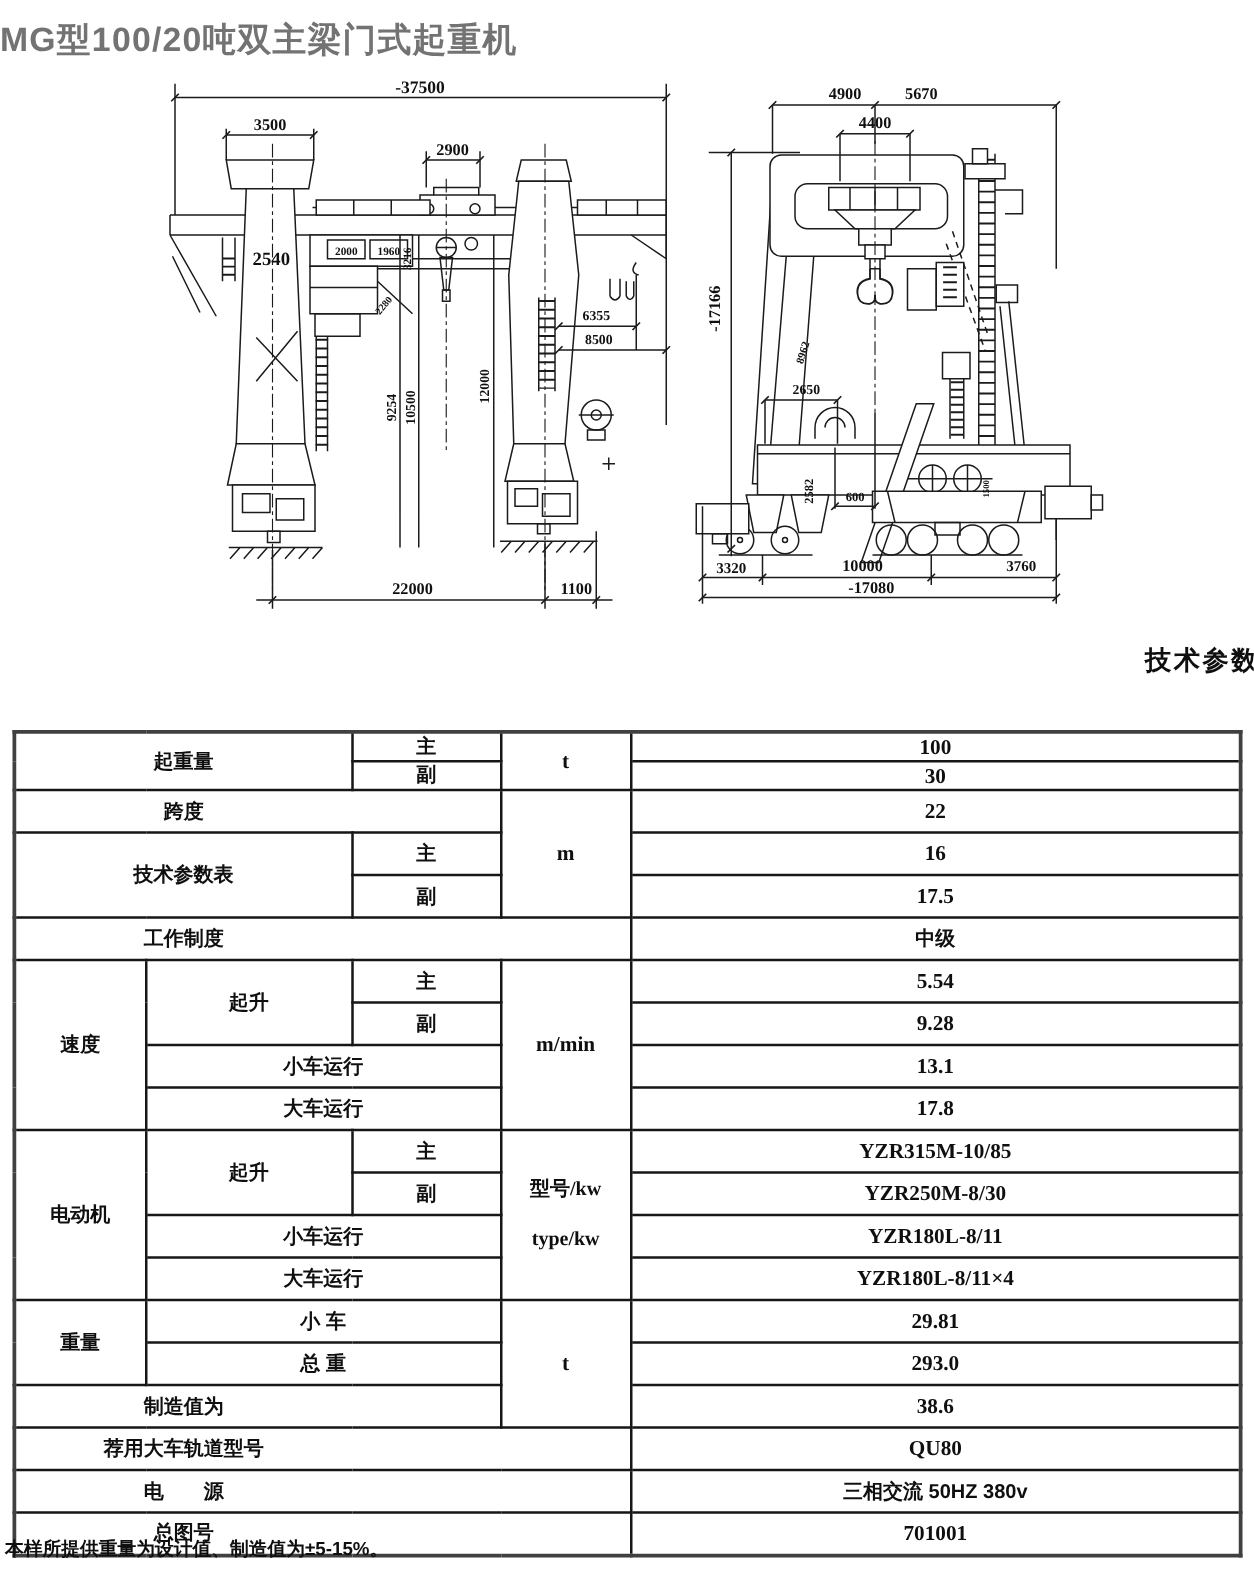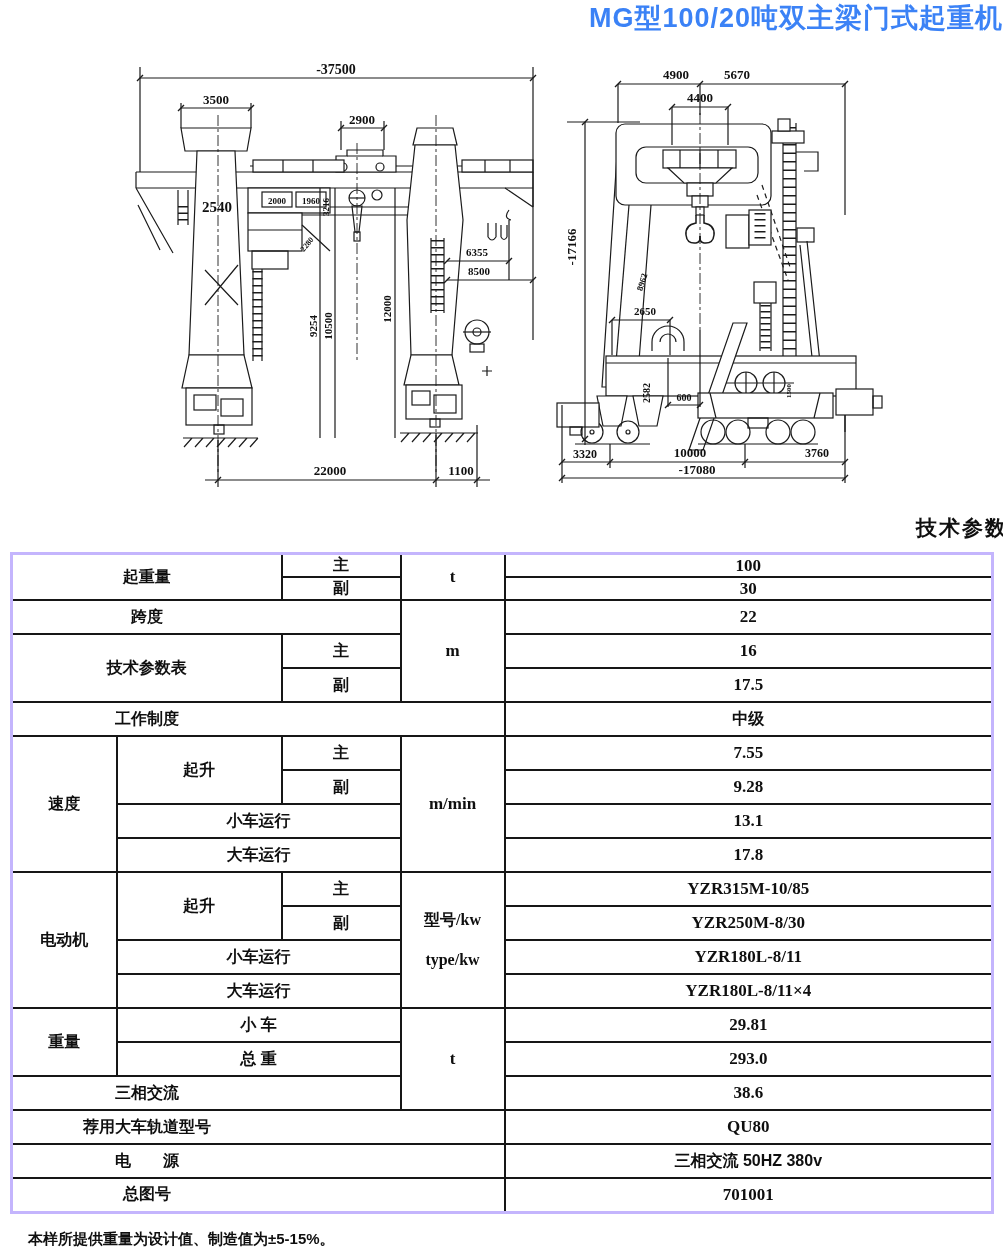--- a/index.html
+++ b/index.html
@@ -1,32 +1,32 @@
 <!DOCTYPE html>
 <html><head>
 <meta charset="utf-8">
 <style>
   html,body{margin:0;padding:0;background:#fff;}
   body{width:1003px;height:1256px;position:relative;overflow:hidden;color:#0f0f0f;}
-  .title{position:absolute;top:0;left:0;width:100%;text-align:right;
-         font:bold 27px "Liberation Sans",sans-serif;letter-spacing:1px;color:#3b82f6;}
+  .title{position:absolute;top:14px;left:0;width:100%;text-align:left;
+         font:bold 27px "Liberation Sans",sans-serif;letter-spacing:1px;color:#737373;}
   .tbl-title{position:absolute;top:514px;left:0;width:100%;text-align:right;
          font:bold 21px "Liberation Sans",sans-serif;letter-spacing:2px;padding-left:28px;}
   svg.drawing{position:absolute;top:55px;left:0;}
-  table.spec{position:absolute;left:10px;top:552px;width:981px;border-collapse:collapse;
-         table-layout:fixed;border:3px solid #c4b5fd;}
+  table.spec{position:absolute;left:10px;top:584px;width:981px;border-collapse:collapse;
+         table-layout:fixed;border:3px solid #404040;}
   .spec td{border:2px solid #161616;padding:0;text-align:center;vertical-align:middle;overflow:hidden;}
   tr.h20{height:20px;} tr.h34{height:34px;}
   .lbl{font:bold 16px "Liberation Sans",sans-serif;}
   .val,.unit{font:600 17px "Liberation Serif",serif;}
   .unit2{font:600 16px "Liberation Serif",serif;line-height:1.0;}
   .unit2 div{margin:24px 0;}
   td.la{text-align:left;}
   .lw{display:inline-block;width:268px;text-align:center;}
-  .footnote{position:absolute;left:28px;top:1230px;font:bold 15px "Liberation Sans",sans-serif;}
+  .footnote{position:absolute;left:4px;top:1230px;font:bold 15px "Liberation Sans",sans-serif;}
   .dimtxt{font-family:"Liberation Serif",serif;font-weight:600;fill:#101010;}
 </style>
 </head>
 <body>
 
 <div class="title">MG型100/20吨双主梁门式起重机</div>
 
 <svg class="drawing" width="1003" height="452" viewBox="0 0 1003 452">
 
   <g stroke="#1b1b1b" fill="none" stroke-width="1.2">
@@ -288,21 +288,21 @@
   </tr>
   <tr class="h34">
     <td class="lbl la" colspan="4"><span class="lw">工作制度</span></td>
     <td class="lbl">中级</td>
   </tr>
   <tr class="h34">
     <td class="lbl" rowspan="4">速度</td>
     <td class="lbl" rowspan="2">起升</td>
     <td class="lbl">主</td>
     <td class="unit" rowspan="4">m/min</td>
-    <td class="val">7.55</td>
+    <td class="val">5.54</td>
   </tr>
   <tr class="h34">
     <td class="lbl">副</td>
     <td class="val">9.28</td>
   </tr>
   <tr class="h34">
     <td class="lbl" colspan="2">小车运行</td>
     <td class="val">13.1</td>
   </tr>
   <tr class="h34">
@@ -335,21 +335,21 @@
     <td class="lbl" rowspan="2">重量</td>
     <td class="lbl" colspan="2">小 车</td>
     <td class="unit" rowspan="3">t</td>
     <td class="val">29.81</td>
   </tr>
   <tr class="h34">
     <td class="lbl" colspan="2">总 重</td>
     <td class="val">293.0</td>
   </tr>
   <tr class="h34">
-    <td class="lbl la" colspan="3"><span class="lw">三相交流</span></td>
+    <td class="lbl la" colspan="3"><span class="lw">制造值为</span></td>
     <td class="val">38.6</td>
   </tr>
   <tr class="h34">
     <td class="lbl la" colspan="4"><span class="lw">荐用大车轨道型号</span></td>
     <td class="val">QU80</td>
   </tr>
   <tr class="h34">
     <td class="lbl la" colspan="4"><span class="lw">电　　源</span></td>
     <td class="lbl">三相交流 50HZ 380v</td>
   </tr>

